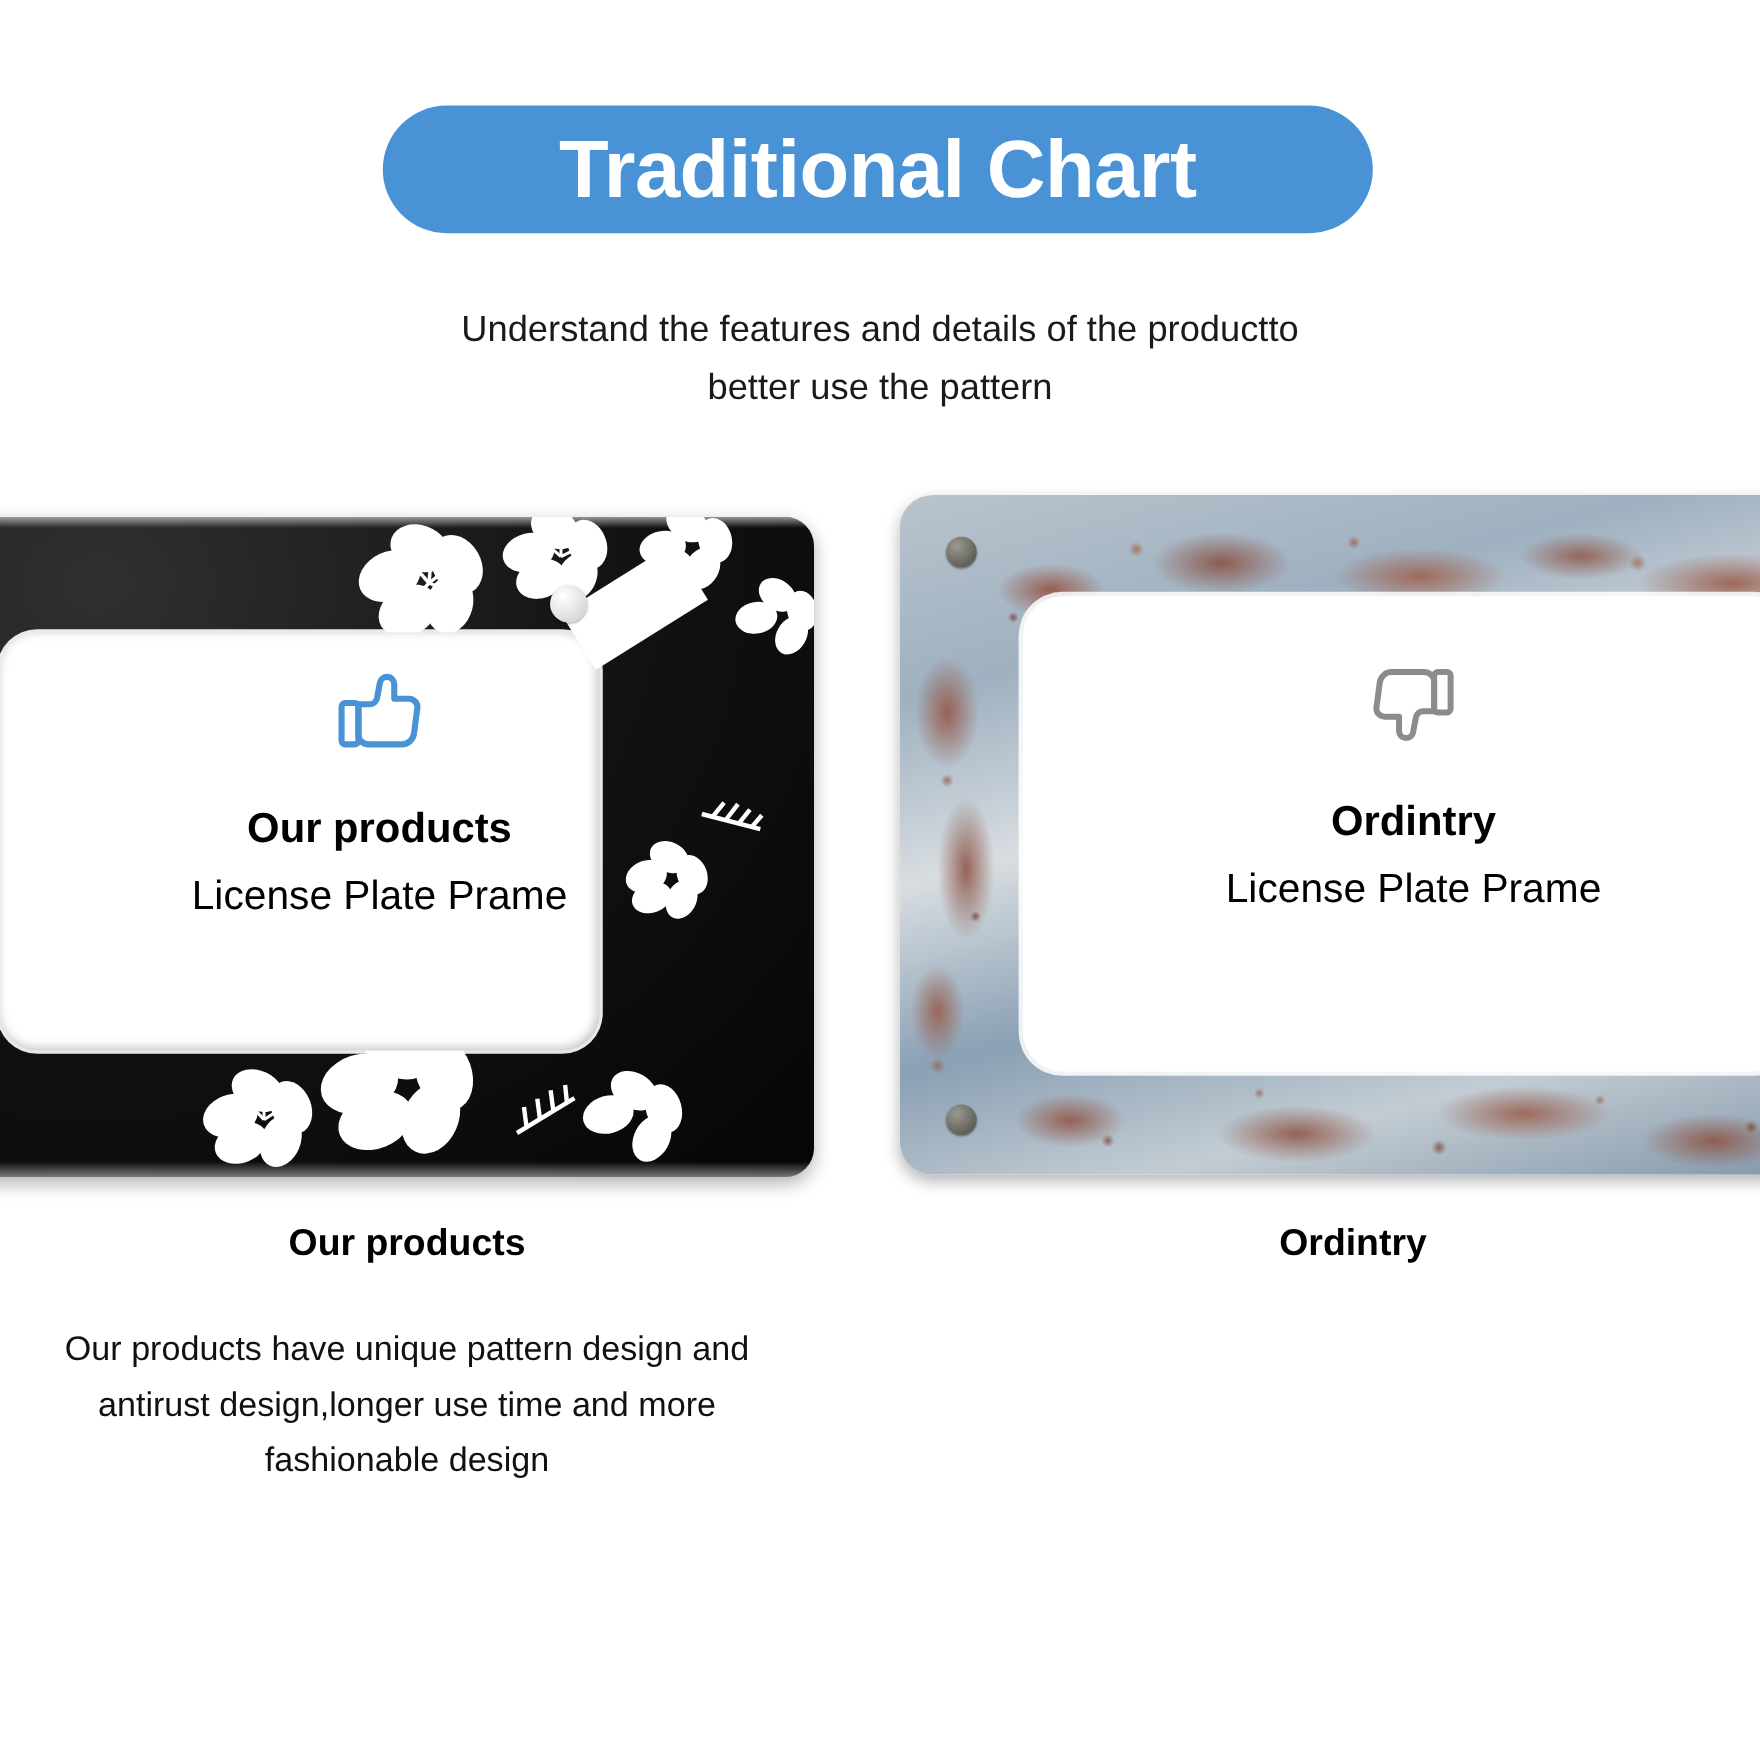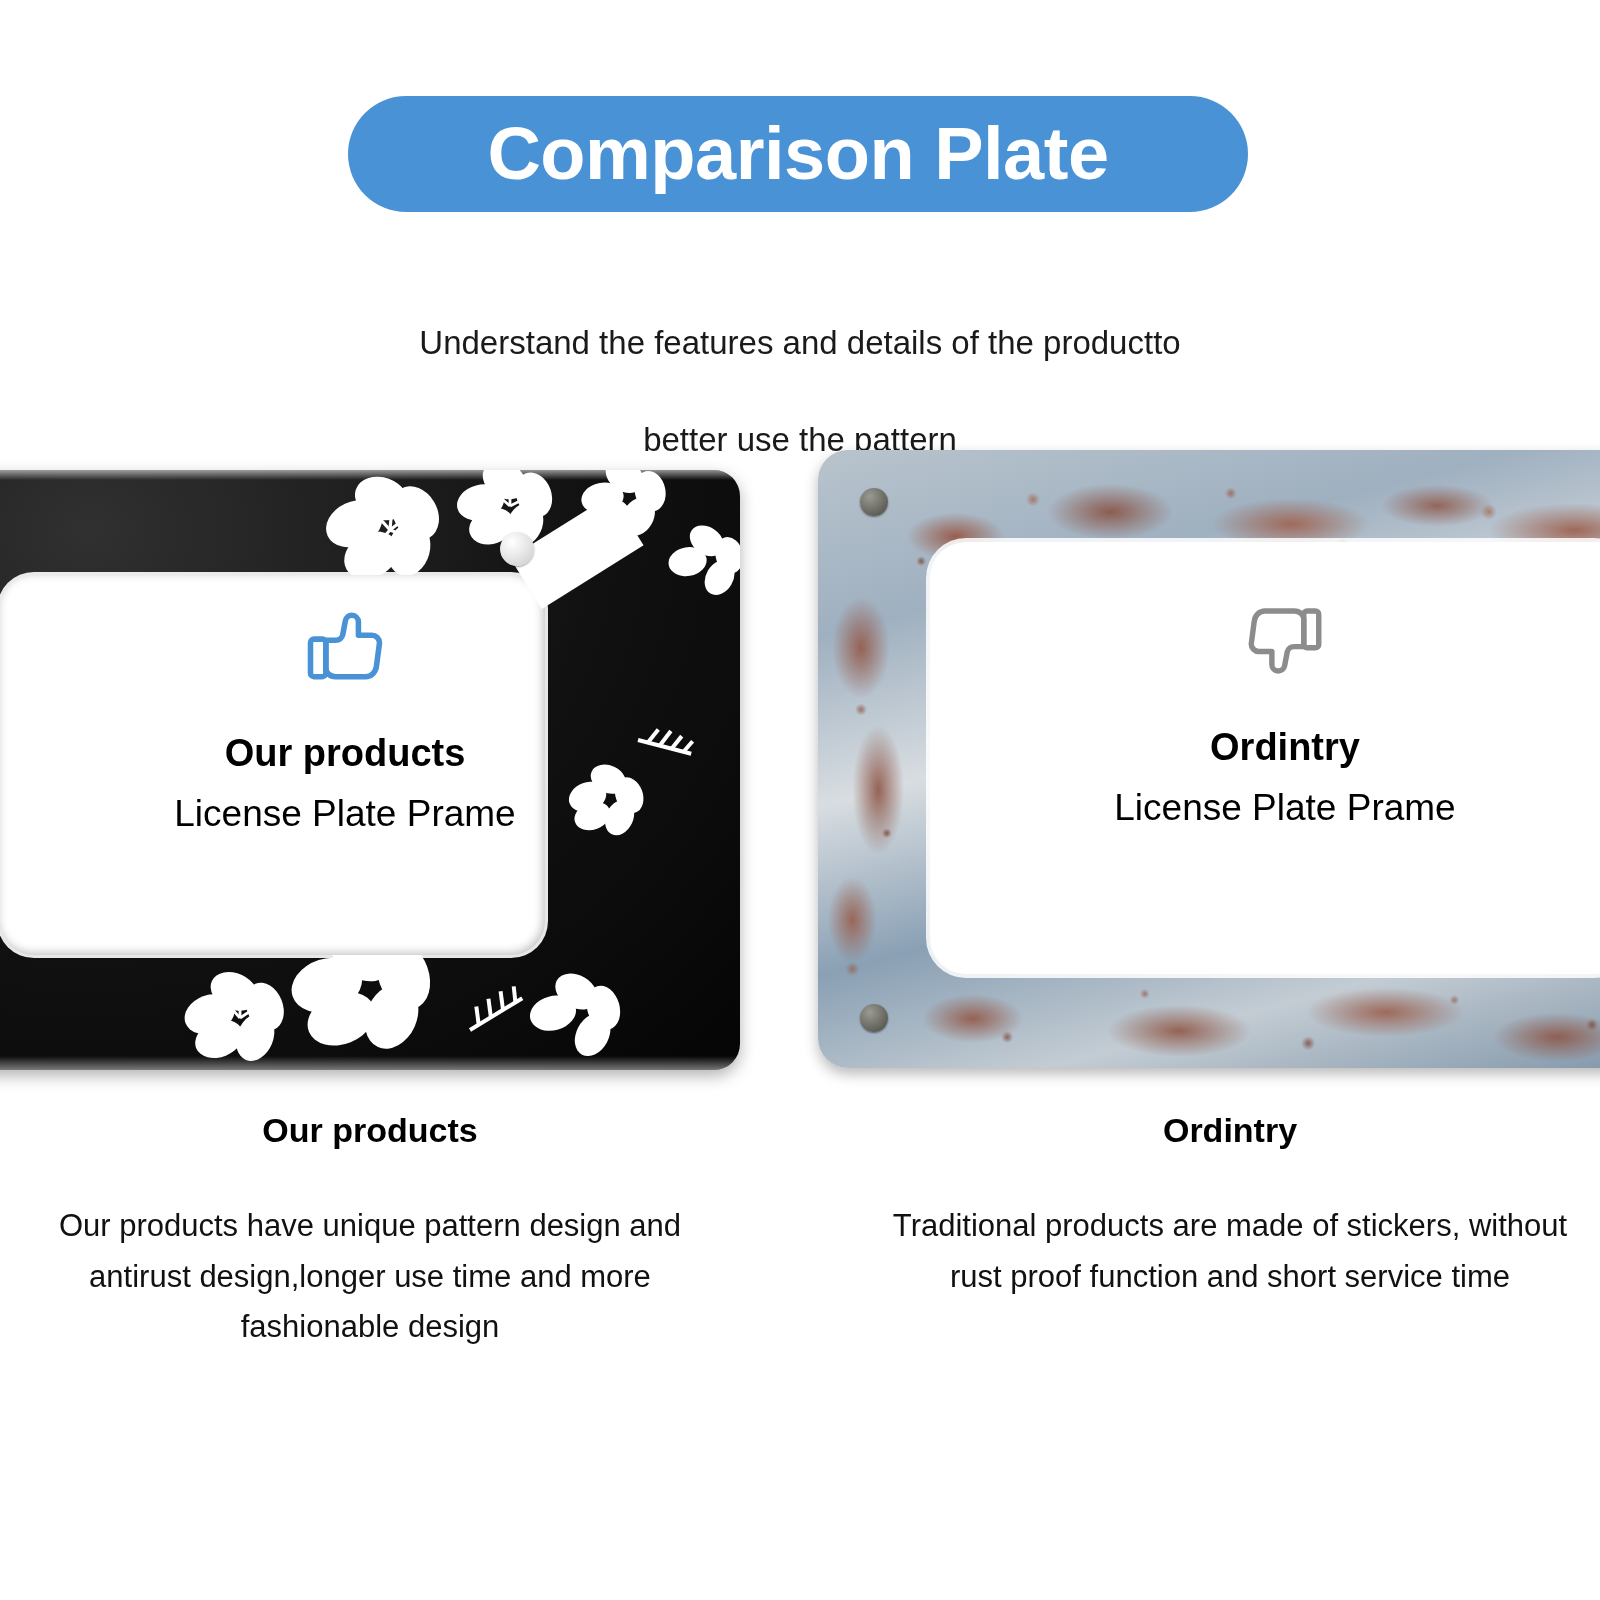--- a/index.html
+++ b/index.html
@@ -42,21 +42,21 @@
   #subtitle {
     position: absolute;
     left: 300px;
     top: 272px;
     width: 1000px;
     text-align: center;
     font-size: 33px;
     line-height: 1.62;
     color: #1a1a1a;
   }
-  #subtitle .sub-line { display: block; margin-top: 44px; }
+  #subtitle .sub-line { display: block; }
 
   
   .panel { position: absolute; }
 
   
   #left-frame {
     left: -190px;
     top: 470px;
     width: 930px;
     height: 600px;
@@ -228,21 +228,21 @@
     font-size: 31px;
     line-height: 1.62;
     color: #111111;
     margin: 3px;
   }
 </style>
 </head>
 <body>
 
 <div id="title-banner">
-  <span class="title-text">Comparison Plate</span>
+  <span class="title-text">Traditional Chart</span>
 </div>
 
 <div id="subtitle">
   <span class="sub-line">Understand the features and details of the productto</span>
   <span class="sub-line">better use the pattern</span>
 </div>
 
 <div class="panel" id="left-frame">
   <div class="plate-body">
     <div class="bevel-top"></div>
@@ -396,14 +396,13 @@
   <div class="card-sub">License Plate Prame</div>
 </div>
 
 <div class="desc-col" id="desc-left">
   <div class="desc-heading">Our products</div>
   <p class="desc-body">Our products have unique pattern design and antirust design,longer use time and more fashionable design</p>
 </div>
 
 <div class="desc-col" id="desc-right">
   <div class="desc-heading">Ordintry</div>
-  <p class="desc-body">Traditional products are made of stickers, without rust proof function and short service time</p>
 </div>
 
 </body></html>

